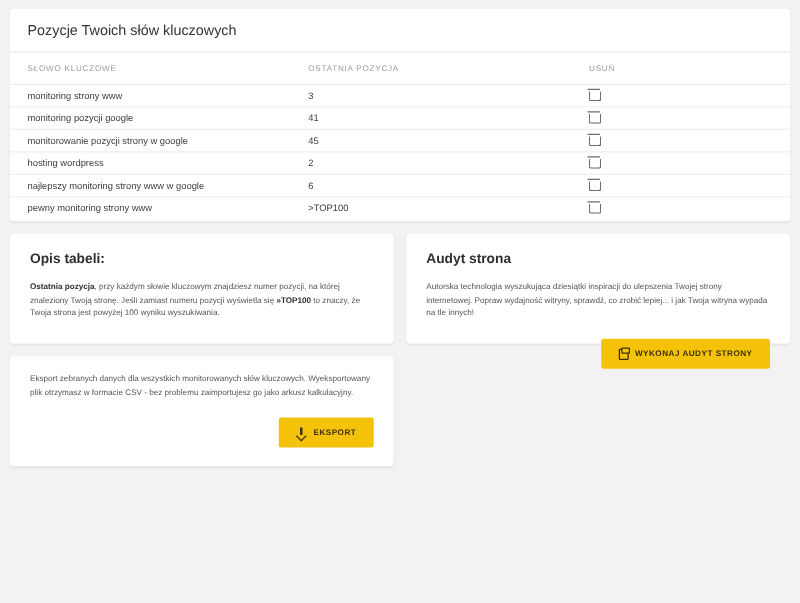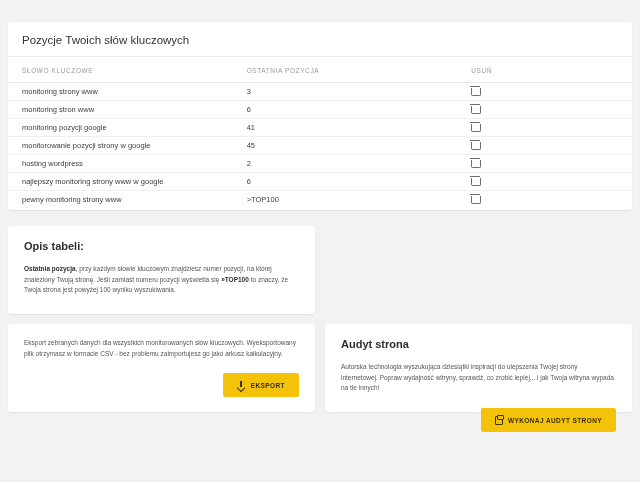--- a/index.html
+++ b/index.html
@@ -19,21 +19,21 @@
     position: relative;
     padding: 6px 8px 0 8px;
   }
   .card {
     background: #ffffff;
     border-radius: 3px;
     box-shadow: 0 1px 2px rgba(0,0,0,0.07);
   }
 
   
-  .kw-card { width: 624px; margin: 16px auto; padding: 0 0 2px 0; }
+  .kw-card { width: 624px; margin: 1px auto; padding: 0 0 2px 0; }
   .kw-title {
     font-size: 11.5px;
     color: #333;
     padding: 12px 14px 10px 14px;
     border-bottom: 1px solid #ececec;
   }
   table.kw { width: 100%; border-collapse: collapse; }
   table.kw th {
     text-align: left;
     font-size: 6.5px;
@@ -77,21 +77,20 @@
     width: 10px; height: 1px;
     background: #6e6e6e;
   }
 
   
   .grid {
     width: 624px;
     margin: 10px auto 0 auto;
     display: flex;
     gap: 10px;
-    align-items: flex-end;
   }
   .col { display: flex; flex-direction: column; gap: 10px; width: 307px; }
   .panel { padding: 14px 16px 16px 16px; position: relative; }
   .panel h3 {
     margin: 0 0 12px 0;
     font-size: 11px;
     font-weight: bold;
     color: #2e2e2e;
   }
   .panel p {
@@ -195,25 +194,20 @@
         <tr>
           <th class="col-kw">SŁOWO KLUCZOWE</th>
           <th class="col-pos">OSTATNIA POZYCJA</th>
           <th class="col-del">USUŃ</th>
         </tr>
       </thead>
       <tbody>
         <tr>
           <td>monitoring strony www</td>
           <td>3</td>
-          <td><span class="trash"></span></td>
-        </tr>
-        <tr>
-          <td>monitoring stron www</td>
-          <td>6</td>
           <td><span class="trash"></span></td>
         </tr>
         <tr>
           <td>monitoring pozycji google</td>
           <td>41</td>
           <td><span class="trash"></span></td>
         </tr>
         <tr>
           <td>monitorowanie pozycji strony w google</td>
           <td>45</td>

